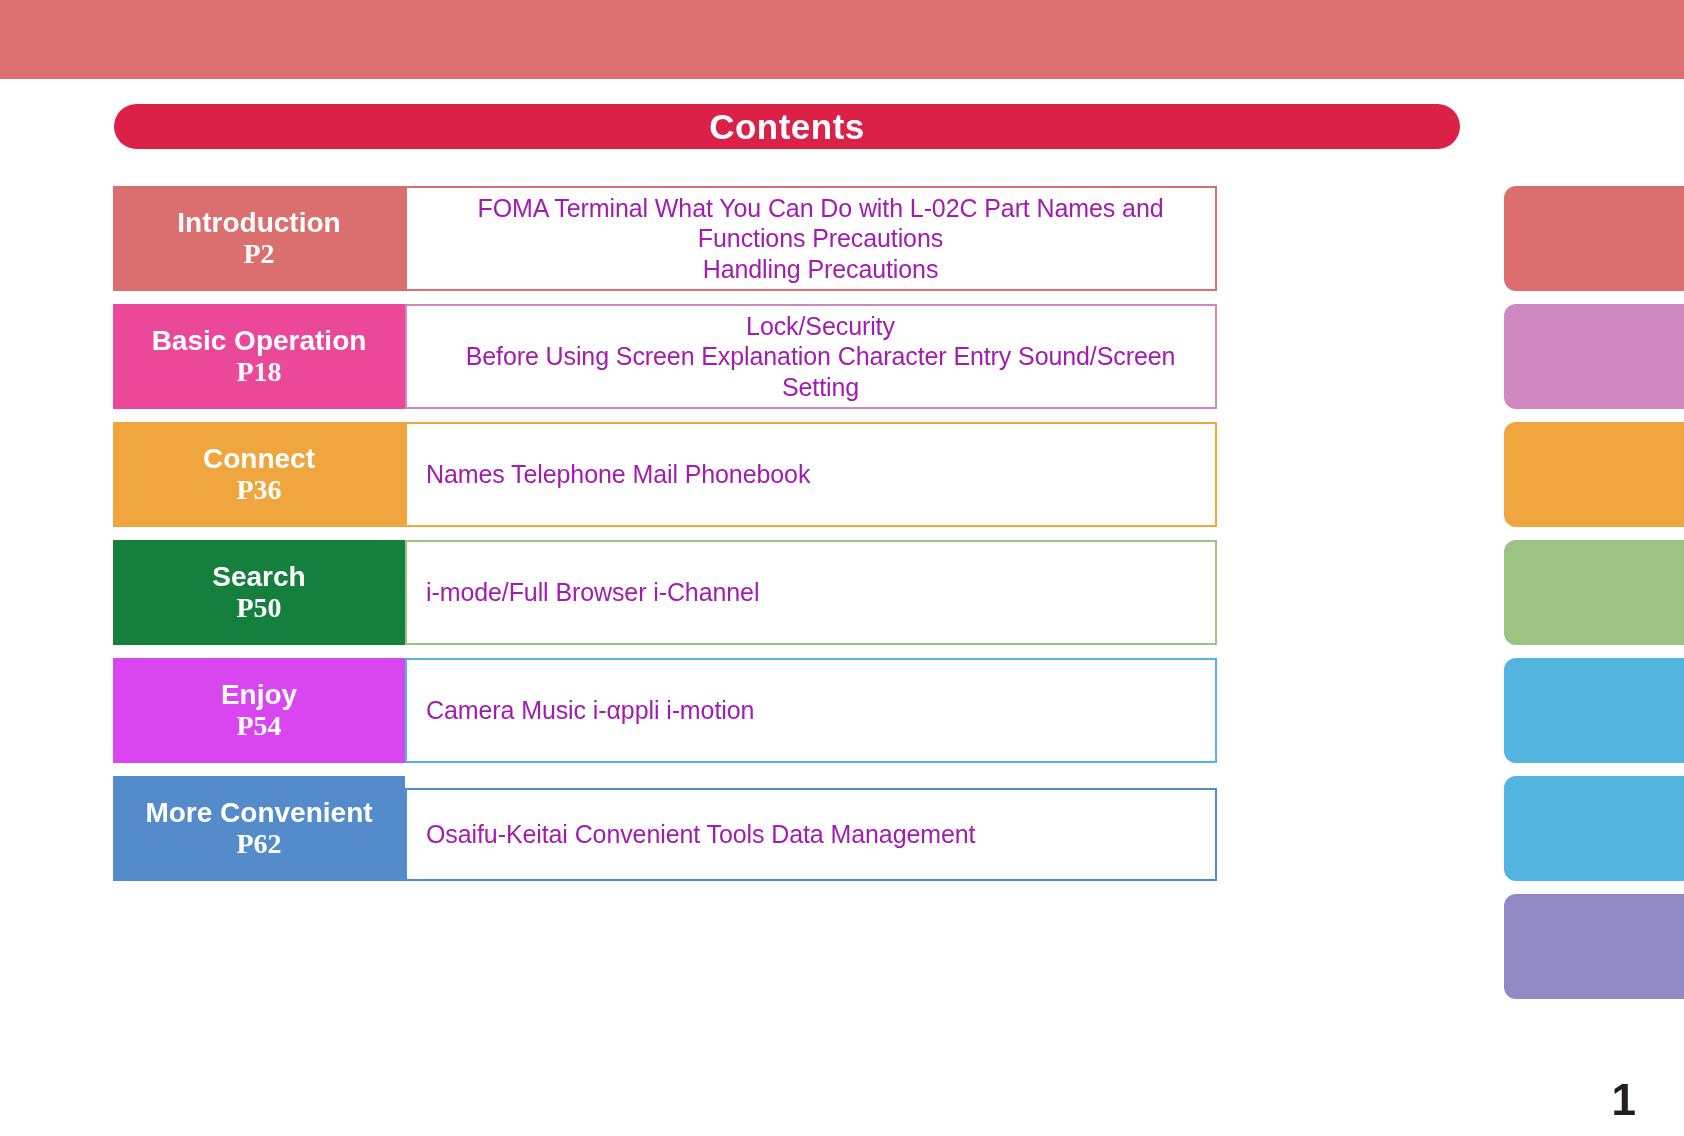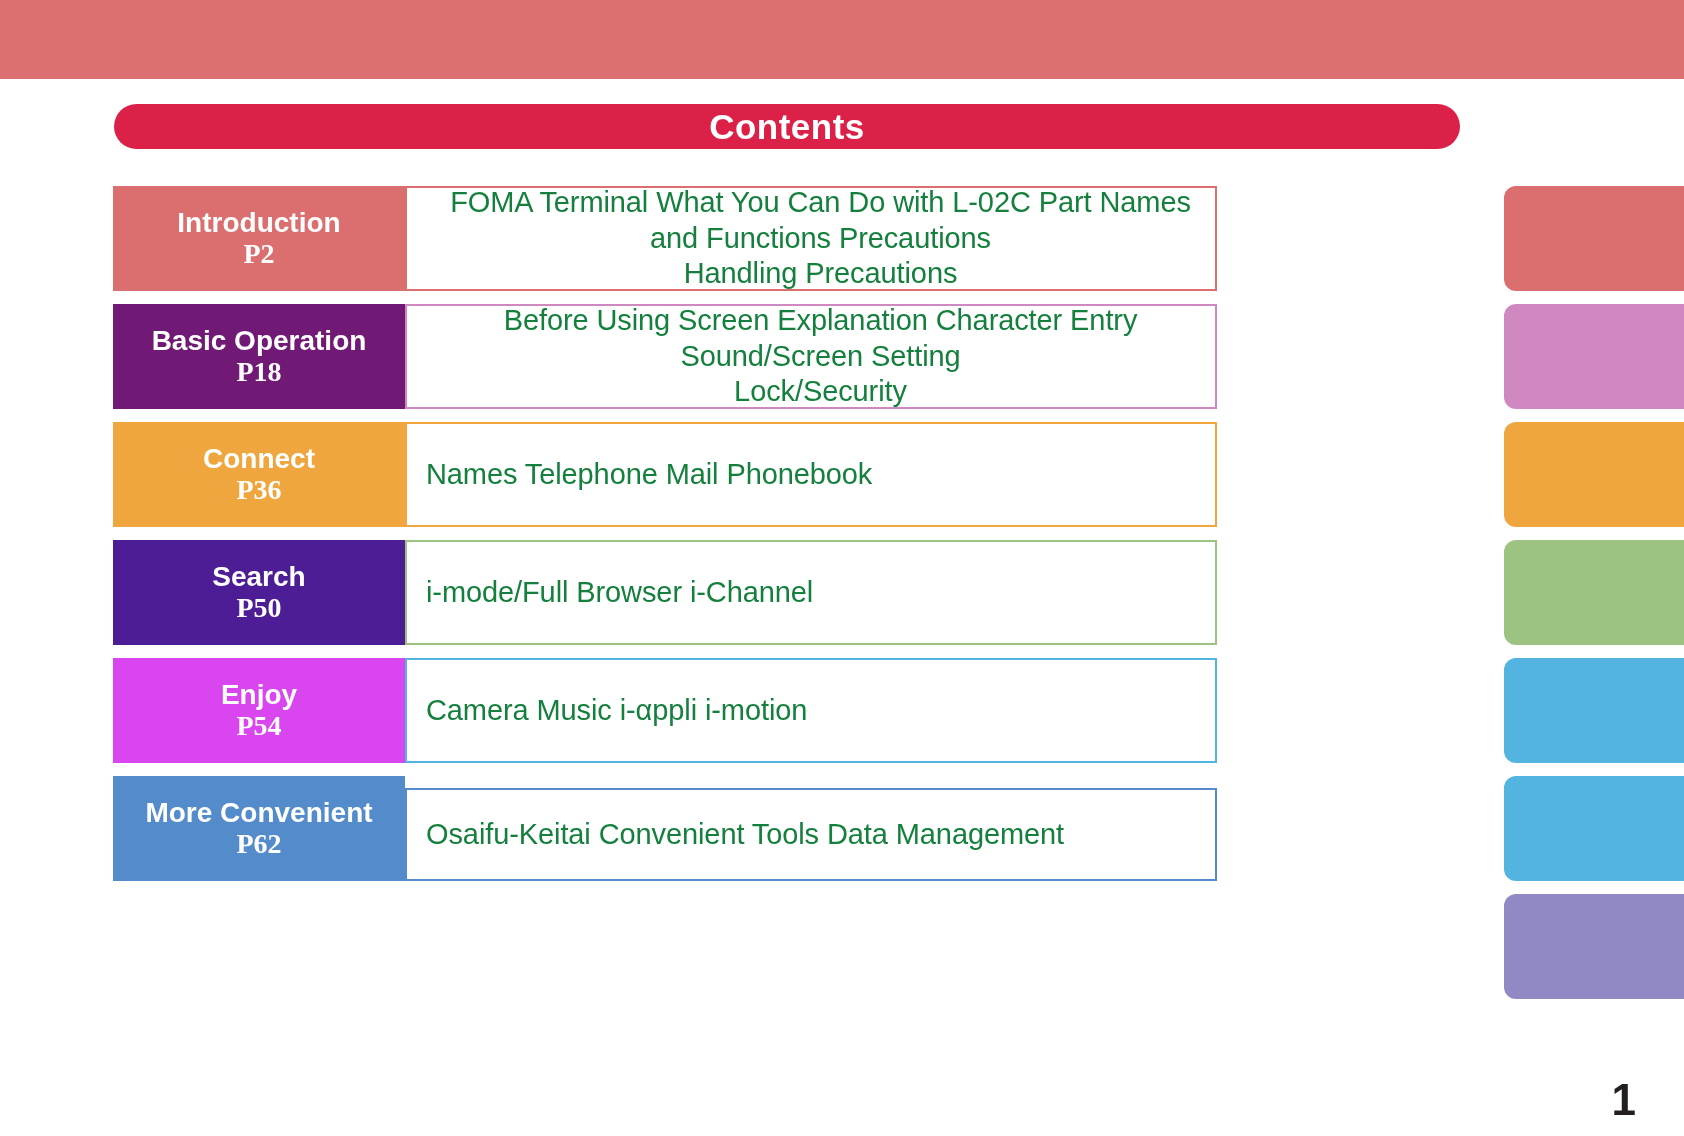--- a/index.html
+++ b/index.html
@@ -81,22 +81,22 @@
   }
   .row-box {
     flex: 1 1 auto;
     background: #ffffff;
     border: 2px solid #cccccc;
     display: flex;
     align-items: center;
     padding: 0 0 0 19px;
   }
   .row-box .items {
-    font-size: 29px;
-    color: #15803d;
+    font-size: 25px;
+    color: #a21caf;
     line-height: 1.22;
     font-family: "Liberation Sans", sans-serif;
     letter-spacing: -0.1px;
   }
 
   
   .side-tabs {
     position: absolute;
     left: 1504px;
     top: 186px;
@@ -136,44 +136,44 @@
         <span class="lbl-page">P2</span>
       </div>
       <div class="row-box" style="border-color: rgb(219, 111, 111);">
         <div class="items">
           <div>FOMA Terminal   What You Can Do with L-02C   Part Names and Functions   Precautions</div>
           <div>Handling Precautions</div>
         </div>
       </div>
     </div>
     <div class="row">
-      <div class="row-label" style="background: #701a75;">
+      <div class="row-label" style="background: #ec4899;">
         <span class="lbl-name">Basic Operation</span>
         <span class="lbl-page">P18</span>
       </div>
       <div class="row-box" style="border-color: rgb(208, 137, 192);">
         <div class="items">
+          <div>Lock/Security</div>
           <div>Before Using   Screen Explanation   Character Entry   Sound/Screen Setting</div>
-          <div>Lock/Security</div>
         </div>
       </div>
     </div>
     <div class="row">
       <div class="row-label" style="background: rgb(239, 166, 62);">
         <span class="lbl-name">Connect</span>
         <span class="lbl-page">P36</span>
       </div>
       <div class="row-box" style="border-color: rgb(239, 166, 62);">
         <div class="items">
           <div>Names Telephone   Mail   Phonebook</div>
         </div>
       </div>
     </div>
     <div class="row">
-      <div class="row-label" style="background: #4c1d95;">
+      <div class="row-label" style="background: #15803d;">
         <span class="lbl-name">Search</span>
         <span class="lbl-page">P50</span>
       </div>
       <div class="row-box" style="border-color: rgb(157, 195, 131);">
         <div class="items">
           <div>i-mode/Full Browser   i-Channel</div>
         </div>
       </div>
     </div>
     <div class="row">

